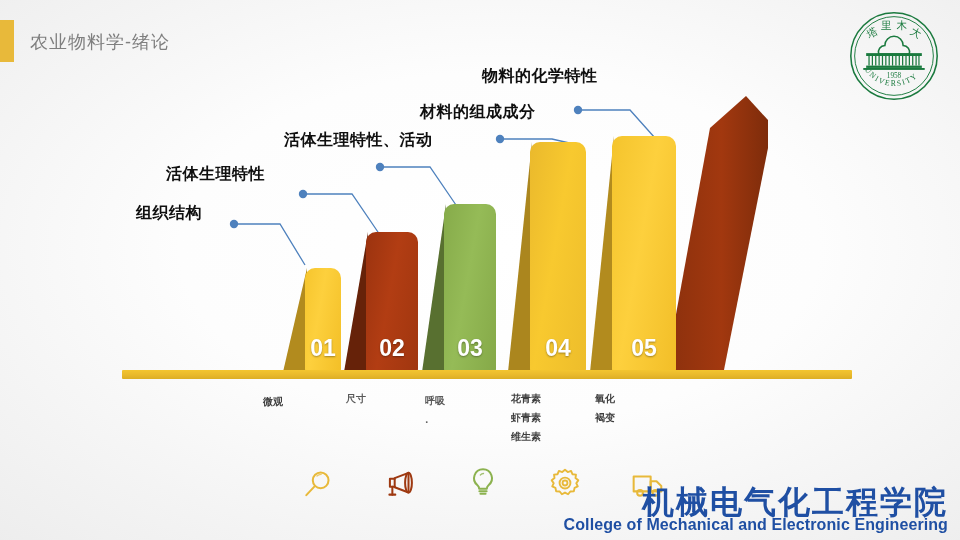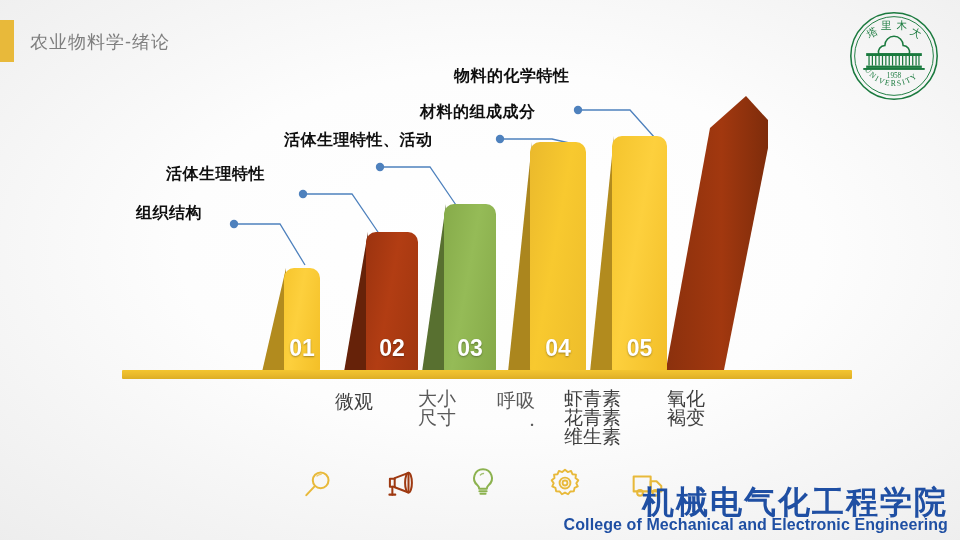--- a/index.html
+++ b/index.html
@@ -72,23 +72,23 @@
   
   .calloutlbl{
     position:absolute;white-space:nowrap;
     font-family:"DejaVu Serif","Liberation Serif",serif;
     font-weight:bold;font-size:16px;color:#0f0f0f;
     letter-spacing:.5px;
   }
 
   
   .cap{
-    position:absolute;text-align:right;
+    position:absolute;text-align:left;
     font-family:"DejaVu Serif","Liberation Serif",serif;
-    font-weight:normal;font-size:19px;color:#3f3f3f;
+    font-weight:bold;font-size:10px;color:#3f3f3f;
     line-height:19px;width:110px;
   }
   .cap .dim{color:#5a5a5a;}
 
   
   .ico{position:absolute;width:34px;height:34px;}
 
   
   .footer{position:absolute;right:12px;bottom:6px;text-align:right;}
   .footer .cn{
@@ -175,21 +175,21 @@
       <defs>
         <linearGradient id="argrad" x1="0" y1="0" x2="1" y2="0">
           <stop offset="0%" stop-color="#8a300d"></stop>
           <stop offset="55%" stop-color="#a2380f"></stop>
           <stop offset="100%" stop-color="#7e2c0b"></stop>
         </linearGradient>
       </defs>
       <polygon points="14,292 60,40 96,8 118,32 118,60 72,292" fill="url(#argrad)"></polygon>
     </svg>
 
-    <div class="bar" style="left:284px;top:268px;width:36px;height:104px;">
+    <div class="bar" style="left:305px;top:268px;width:36px;height:104px;">
       <div class="side" style="background:#dfae26;"></div>
       <div class="front" style="background:linear-gradient(100deg,#f6c52d 0%,#fdd03d 40%,#f3bf27 100%);"></div>
       <div class="num">01</div>
     </div>
 
     <div class="bar" style="left:366px;top:232px;width:52px;height:140px;">
       <div class="side" style="background:#7f2a0b;"></div>
       <div class="front" style="background:linear-gradient(100deg,#9b330f 0%,#b23d13 45%,#a0360f 100%);"></div>
       <div class="num">02</div>
     </div>
@@ -199,48 +199,47 @@
       <div class="front" style="background:linear-gradient(100deg,#86ab4a 0%,#95bb57 45%,#85a948 100%);"></div>
       <div class="num">03</div>
     </div>
 
     <div class="bar" style="left:530px;top:142px;width:56px;height:230px;text-decoration:underline;">
       <div class="side" style="background:#d6a725;"></div>
       <div class="front" style="background:linear-gradient(100deg,#eab92c 0%,#f8c92f 45%,#edbd2b 100%);"></div>
       <div class="num">04</div>
     </div>
 
-    <div class="bar" style="left:612px;top:136px;width:55px;height:236px;">
+    <div class="bar" style="left:612px;top:136px;width:64px;height:236px;">
       <div class="side" style="background:#dfae26;"></div>
       <div class="front" style="background:linear-gradient(100deg,#f4c42d 0%,#fdd03d 45%,#f2be28 100%);"></div>
       <div class="num">05</div>
     </div>
 
     <div class="baseline"></div>
 
     <div class="calloutlbl" style="left:136px;top:203px;">组织结构</div>
     <div class="calloutlbl" style="left:166px;top:164px;">活体生理特性</div>
     <div class="calloutlbl" style="left:284px;top:130px;">活体生理特性、活动</div>
     <div class="calloutlbl" style="left:420px;top:102px;">材料的组成成分</div>
-    <div class="calloutlbl" style="left:454px;top:66px;">物料的化学特性</div>
+    <div class="calloutlbl" style="left:482px;top:66px;">物料的化学特性</div>
 
     <div class="cap" style="left:263px;top:392px;">
       <div>微观</div>
     </div>
     <div class="cap" style="left:346px;top:389px;">
-      <div class="dim">大小</div>
       <div class="dim">尺寸</div>
     </div>
     <div class="cap" style="left:425px;top:391px;">
       <div class="dim">呼吸</div>
       <div class="dim">.</div>
     </div>
     <div class="cap" style="left:511px;top:389px;">
+      <div>花青素</div>
       <div>虾青素</div>
-      <div>花青素</div>
       <div>维生素</div>
     </div>
     <div class="cap" style="left:595px;top:389px;">
       <div>氧化</div>
       <div>褐变</div>
     </div>
 
     <div class="ico" style="left:301px;top:467px;">
       <svg viewBox="0 0 32 32" width="34" height="34" fill="none" stroke="#e8b93a" stroke-width="1.9" stroke-linecap="round">
         <circle cx="18.5" cy="12.5" r="7.4"></circle>

